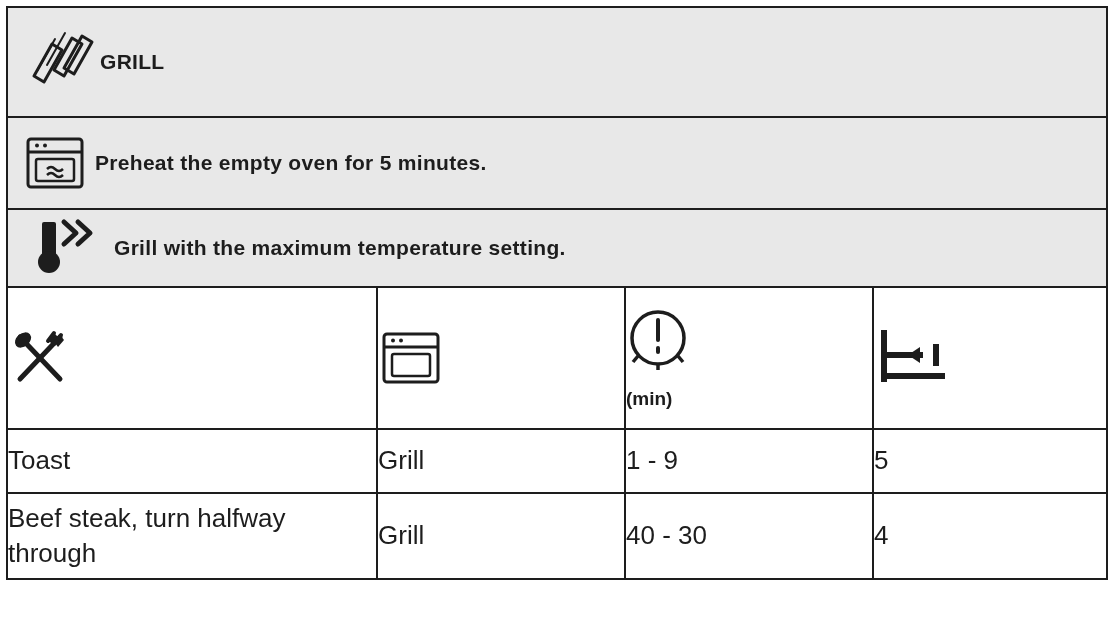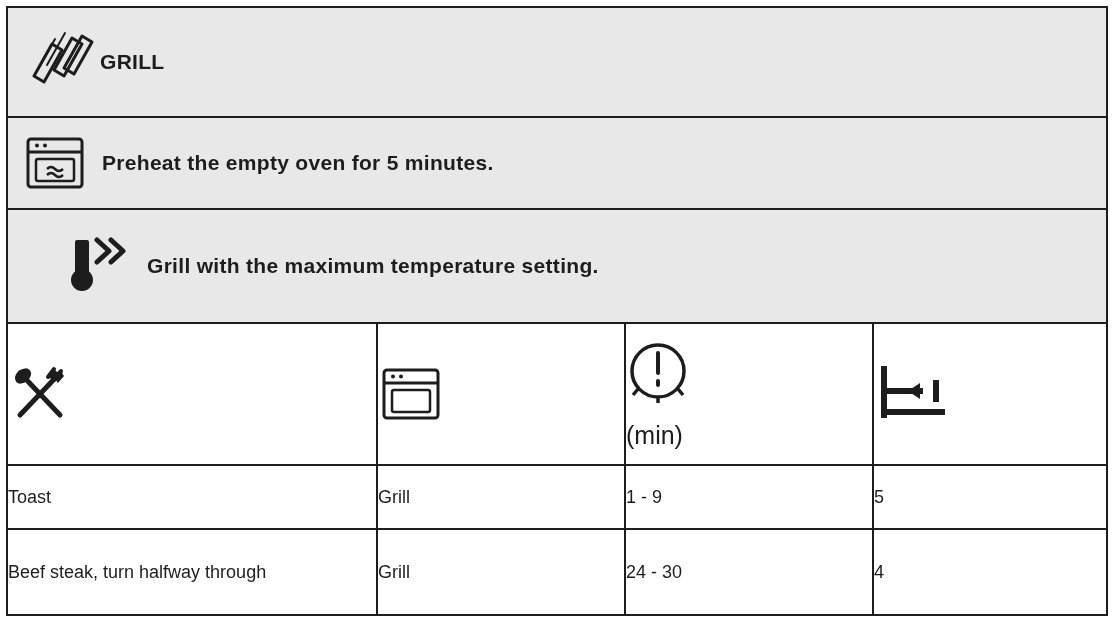--- a/index.html
+++ b/index.html
@@ -33,30 +33,30 @@
     background: #e8e8e8;
   }
   .band-inner {
     display: flex;
     align-items: center;
     padding: 0 14px;
     box-sizing: border-box;
   }
   .row-grill .band-inner { height: 108px; }
   .row-preheat .band-inner { height: 90px; }
-  .row-maxtemp .band-inner { height: 112px; margin-left: 33px; }
+  .row-maxtemp .band-inner { height: 76px; }
 
   .band-label {
     font-size: 21px;
     font-weight: bold;
     letter-spacing: 0.3px;
     white-space: nowrap;
   }
   .band-label.pad-a { margin-left: 4px; }
-  .band-label.pad-b { margin-left: 14px; }
+  .band-label.pad-b { margin-left: 7px; }
   .band-label.pad-c { margin-left: 16px; }
 
   .icon {
     flex: 0 0 auto;
     display: inline-flex;
     align-items: center;
     justify-content: center;
   }
 
   
@@ -65,30 +65,30 @@
     padding: 0 14px;
     box-sizing: border-box;
   }
   .hdr-inner {
     display: flex;
     flex-direction: column;
     justify-content: center;
     height: 100%;
   }
   .hdr-unit {
-    font-size: 25px;
-    font-weight: normal;
+    font-size: 19px;
+    font-weight: bold;
     margin-top: 16px;
   }
 
   
   .data-cell {
     height: 64px;
     padding: 0 14px;
-    font-size: 18px;
+    font-size: 26px;
     line-height: 1.35;
     box-sizing: border-box;
   }
   .data-cell.tall { height: 86px; margin-left: 28px; }
   .col-a { width: 370px; }
   .col-b { width: 248px; }
   .col-c { width: 248px; }
   .col-d { width: 234px; }
 </style>
 </head>
@@ -244,20 +244,20 @@
       <tr>
         <td class="data-cell">Toast</td>
         <td class="data-cell">Grill</td>
         <td class="data-cell">1 - 9</td>
         <td class="data-cell">5</td>
       </tr>
 
       <tr>
         <td class="data-cell tall">Beef steak, turn halfway through</td>
         <td class="data-cell tall">Grill</td>
-        <td class="data-cell tall">24 - 30</td>
+        <td class="data-cell tall">40 - 30</td>
         <td class="data-cell tall">4</td>
       </tr>
 
     </tbody>
   </table>
 
 </div>
 
 </body></html>

